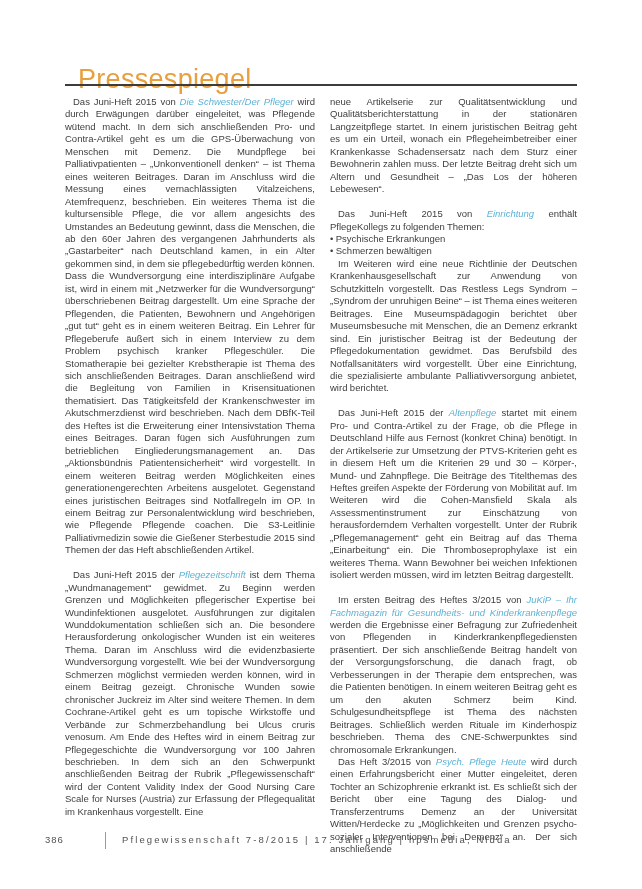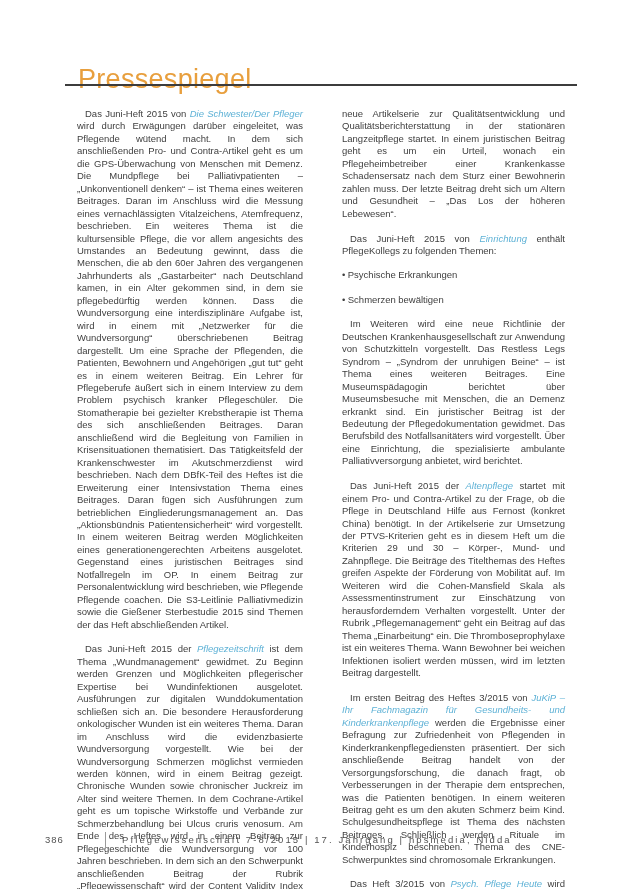--- a/index.html
+++ b/index.html
@@ -11,21 +11,21 @@
     position:absolute;left:78px;top:46px;font-size:27px;font-weight:400;
     letter-spacing:0.3px;
   }
   .rule{position:absolute;left:65px;top:84px;width:512px;height:2px;background:#3c3c3c;}
   .cols{position:absolute;left:65px;top:96px;width:512px;display:flex;gap:15px;}
   .col{
     width:250px;font-size:9.5px;line-height:12.45px;color:#3e3e3e;
     text-align:justify;hyphens:auto;-webkit-hyphens:auto;word-spacing:-0.2px;
   }
   .col.right{width:247px;}
-  .para{margin:12px;text-indent:8px;}
+  .para{margin:0;text-indent:8px;}
   .para.noindent{text-indent:0;}
   .para.gap{margin-top:12.45px;}
   .para.bullet{text-indent:0;text-align:left;}
   .journal{font-style:italic;}
   .footer{
     position:absolute;left:45px;top:832px;width:552px;display:flex;
     align-items:flex-start;font-size:9.5px;color:#525252;
   }
   .pagenum{letter-spacing:1px;width:60px;padding-top:2px;}
   .fdiv{width:1px;height:17px;background:#9a9a9a;margin-right:16px;}

